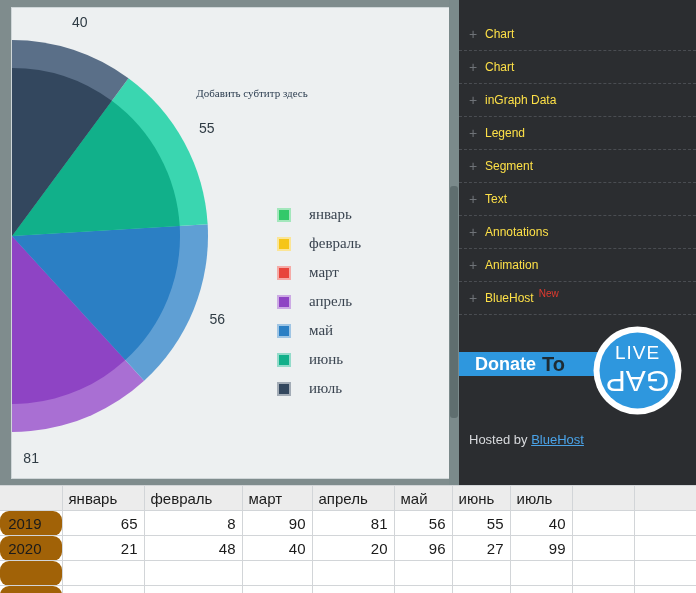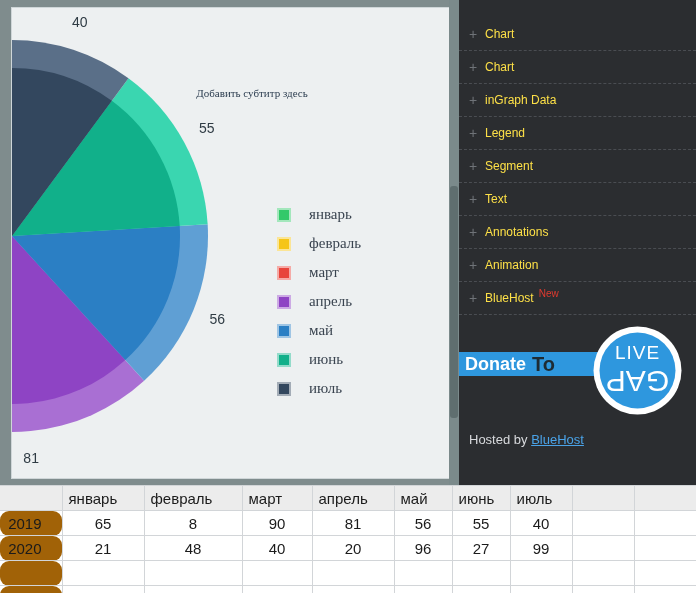--- a/index.html
+++ b/index.html
@@ -56,33 +56,33 @@
   .sidebar{position:absolute;left:459px;top:0;width:237px;height:485px;background:#2b2d30;}
   .menu{position:absolute;left:0;top:18px;width:237px;}
   .menu-item{position:relative;height:33px;display:flex;align-items:center;
     border-bottom:1px dashed #4a4d52;padding-left:10px;box-sizing:border-box;}
   .menu-plus{color:#6f7378;font-size:14px;width:16px;flex:none;line-height:1;}
   .menu-label{color:#fde047;font-size:12px;}
   .menu-badge{color:#e03a2f;font-size:10px;margin-left:5px;position:relative;top:-5px;}
 
   
   .donate-btn{position:absolute;left:459px;top:352px;width:140px;height:24px;background:#2e97de;
-    display:flex;align-items:center;padding-left:6px;box-sizing:border-box;}
+    display:flex;align-items:center;padding-left:16px;box-sizing:border-box;}
   .donate-primary{color:#ffffff;font-size:18px;font-weight:bold;}
   .donate-secondary{color:#1e2b33;font-size:20px;font-weight:bold;margin-left:6px;}
   .logo{position:absolute;left:592px;top:325px;width:91px;height:91px;}
   .hosted{position:absolute;left:469px;top:432px;font-size:13px;color:#d8dadd;}
   .hosted a{color:#4aa3e8;text-decoration:underline;}
 
   
   .table-area{position:absolute;left:0;top:485px;width:696px;height:108px;background:#ffffff;}
   table.grid{border-collapse:collapse;width:696px;table-layout:fixed;}
   table.grid th, table.grid td{
     border:1px solid #d2d5d8;height:25px;font-size:15px;color:#1b1b1b;
-    padding:0 6px;font-weight:normal;text-align:center;box-sizing:border-box;
+    padding:0 6px;font-weight:normal;text-align:right;box-sizing:border-box;
   }
   table.grid th.corner{background:#ececec;border-left:none;}
   table.grid th.colh{background:#ececec;text-align:left;}
   table.grid th.rowh{background:#a16207;text-align:right;padding-right:20px;border-left:none;border-radius:9px;}
   table.grid td{background:#ffffff;}
   .c0{width:62px;} .c1{width:82px;} .c2{width:98px;} .c3{width:70px;}
   .c4{width:82px;} .c5{width:58px;} .c6{width:58px;} .c7{width:62px;}
   .c8{width:62px;} .c9{width:62px;}
 </style>
 </head>

